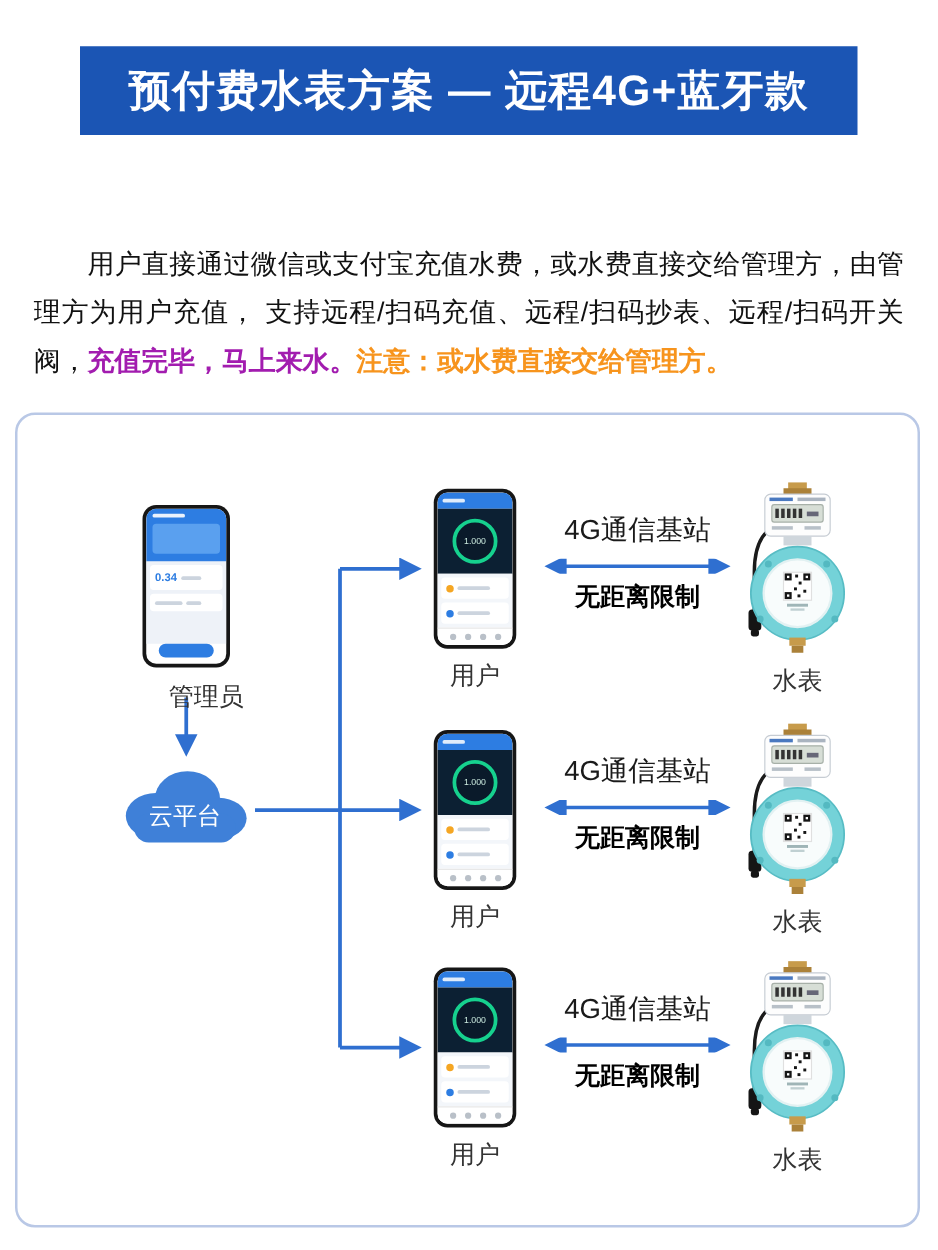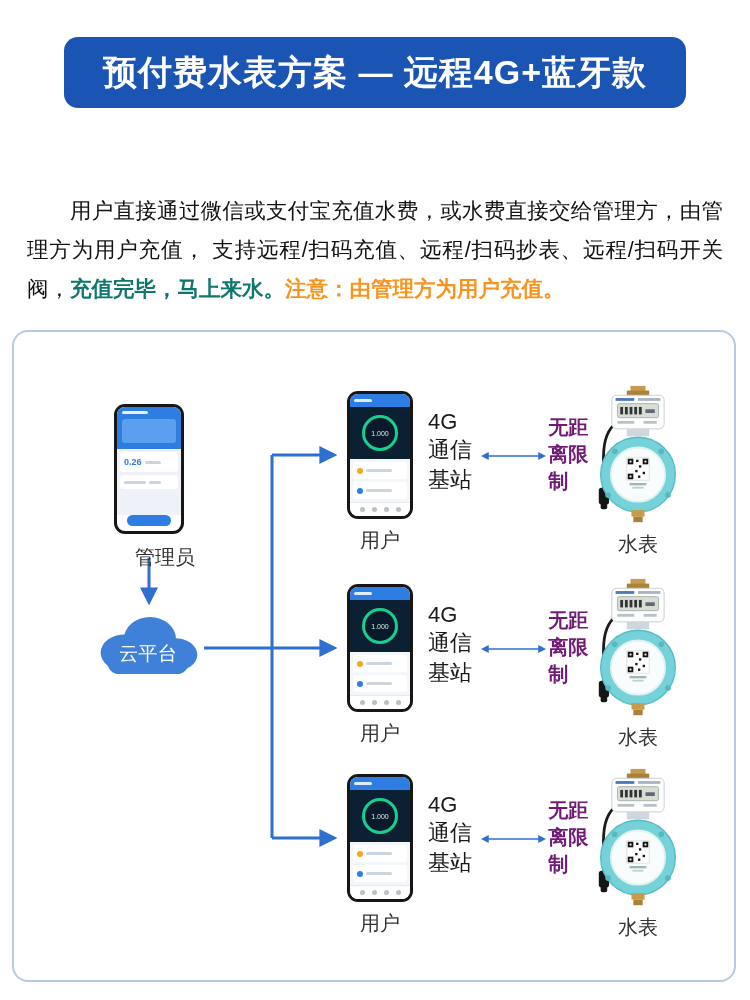--- a/index.html
+++ b/index.html
@@ -5,28 +5,28 @@
   html,body{margin:0;padding:0;}
   body{
     width:750px;height:1000px;position:relative;background:#ffffff;
     font-family:"Liberation Sans","DejaVu Sans",sans-serif;
     overflow:hidden;
   }
   
   .banner{
     position:absolute;left:64px;top:37px;width:622px;height:71px;
     background:#1b55b4;color:#fff;display:flex;align-items:center;justify-content:center;
-    font-size:34px;font-weight:700;letter-spacing:1px;border-radius:14px;
+    font-size:34px;font-weight:700;letter-spacing:1px;
   }
   
   .intro{
     position:absolute;left:27px;top:170px;width:696px;
     font-size:21.5px;line-height:39px;color:#111;text-indent:2em;text-align:justify;
   }
-  .red{color:#0f766e;font-weight:700;}
+  .red{color:#a21caf;font-weight:700;}
   .orange{color:#f7941d;font-weight:700;}
   
   .diagram-box{
     position:absolute;left:12px;top:330px;width:724px;height:652px;
     border:2px solid #b9c8e6;border-radius:16px;box-sizing:border-box;
   }
   .connectors{position:absolute;left:0;top:0;width:720px;height:648px;pointer-events:none;}
   
   .phone{position:absolute;background:#161616;border-radius:11px;padding:3px;box-sizing:border-box;}
   .phone .screen{width:100%;height:100%;border-radius:8px;overflow:hidden;display:flex;flex-direction:column;background:#fff;box-sizing:border-box;}
@@ -55,37 +55,37 @@
   .odot.blue{background:#2d7de2;}
   .p-card .bar{width:26px;}
   .p-nav{height:13px;background:#fff;border-top:1px solid #e8e8e8;display:flex;align-items:center;justify-content:space-around;padding:0 6px;flex:none;}
   .p-nav i{width:5px;height:5px;border-radius:50%;background:#b9c0c8;}
   
   .caption{position:absolute;font-size:20px;color:#333;text-align:center;}
   .admin-caption{left:104px;top:212px;width:94px;}
   .user-caption{left:3px;top:142px;width:66px;text-align:center;}
   .meter-caption{left:244px;top:146px;width:100px;}
   
-  .link{position:absolute;left:84px;top:24px;width:164px;display:flex;flex-direction:row;align-items:center;}
+  .link{position:absolute;left:84px;top:24px;width:164px;display:flex;flex-direction:column;align-items:center;}
   .link-title{font-size:22px;color:#1a1a1a;}
   .link-arrow{margin-top:8px;}
-  .link-note{margin-top:5px;font-size:20px;font-weight:700;color:#701a75;}
+  .link-note{margin-top:5px;font-size:20px;font-weight:700;color:#000000;}
   
   .meter{position:absolute;left:244px;top:0;width:100px;height:140px;}
   
   .cloud{position:absolute;left:76px;top:276px;width:116px;height:76px;}
 </style>
 </head>
 <body>
 
 <div class="banner">
   <span>预付费水表方案 — 远程4G+蓝牙款</span>
 </div>
 
-<p class="intro"><span>用户直接通过微信或支付宝充值水费，或水费直接交给管理方，由管理方为用户充值， 支持远程/扫码充值、远程/扫码抄表、远程/扫码开关阀，</span><span class="red">充值完毕，马上来水。</span><span class="orange">注意：由管理方为用户充值。</span></p>
+<p class="intro"><span>用户直接通过微信或支付宝充值水费，或水费直接交给管理方，由管理方为用户充值， 支持远程/扫码充值、远程/扫码抄表、远程/扫码开关阀，</span><span class="red">充值完毕，马上来水。</span><span class="orange">注意：或水费直接交给管理方。</span></p>
 
 <div class="diagram-box">
 
   <svg class="connectors" viewBox="0 0 720 648">
     <defs>
       <marker id="arrowBlue" viewBox="0 0 10 10" refX="7" refY="5" markerWidth="6" markerHeight="6" orient="auto-start-reverse">
         <path d="M0 0 L10 5 L0 10 z" fill="#2f6fd0"></path>
       </marker>
     </defs>
     <line x1="135" y1="226" x2="135" y2="268" stroke="#2f6fd0" stroke-width="3" marker-end="url(#arrowBlue)"></line>
@@ -97,21 +97,21 @@
   </svg>
 
   <div class="phone admin-phone">
     <div class="screen">
       <div class="a-head">
         <div class="a-title"></div>
         <div class="a-card-float"></div>
       </div>
       <div class="a-body">
         <div class="a-card">
-          <span class="a-num">0.26</span>
+          <span class="a-num">0.34</span>
           <span class="bar w1"></span>
         </div>
         <div class="a-card small">
           <span class="bar w2"></span>
           <span class="bar w3"></span>
         </div>
       </div>
       <div class="a-btn"></div>
     </div>
   </div>

